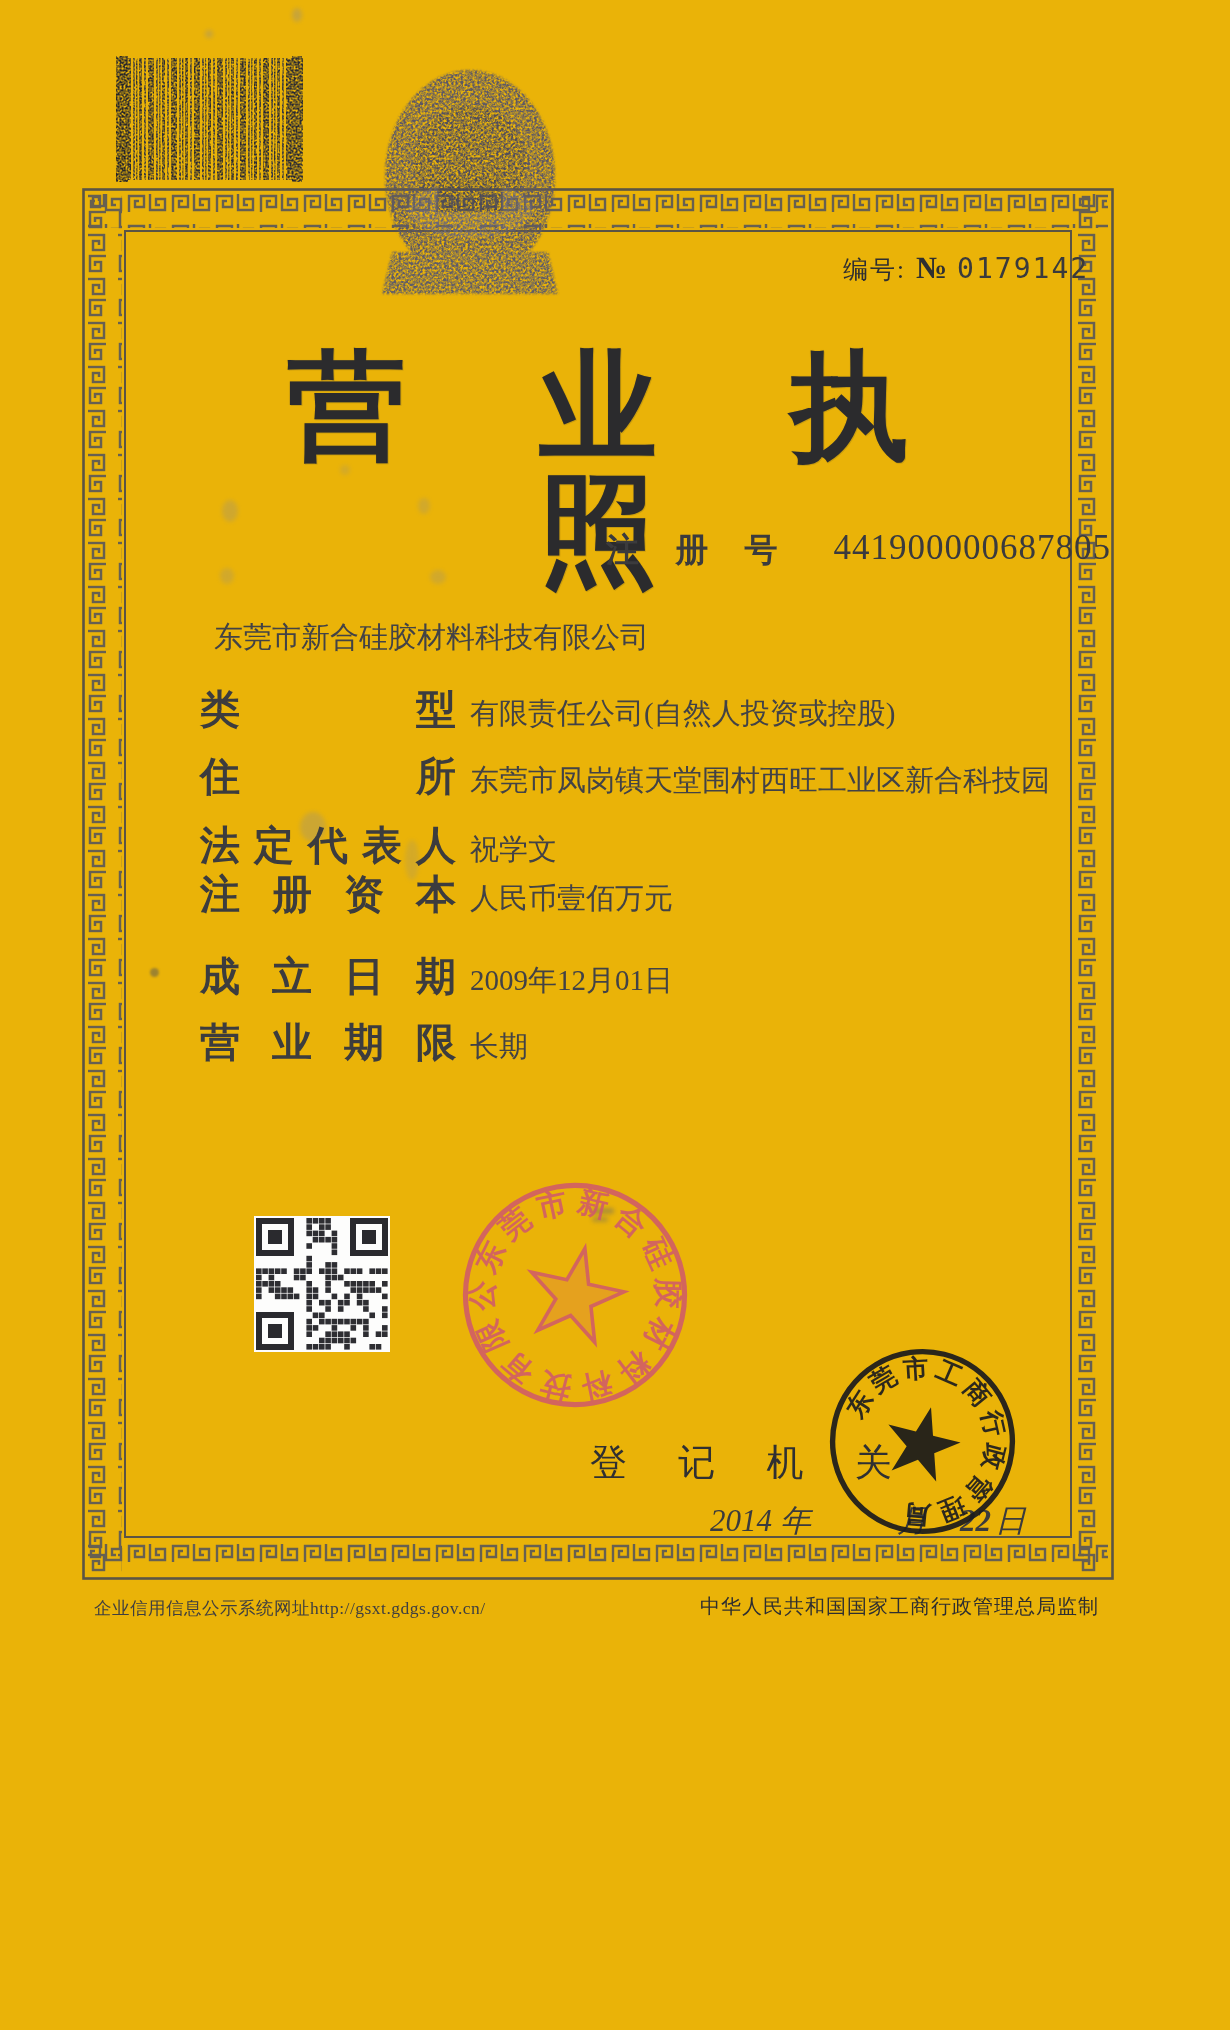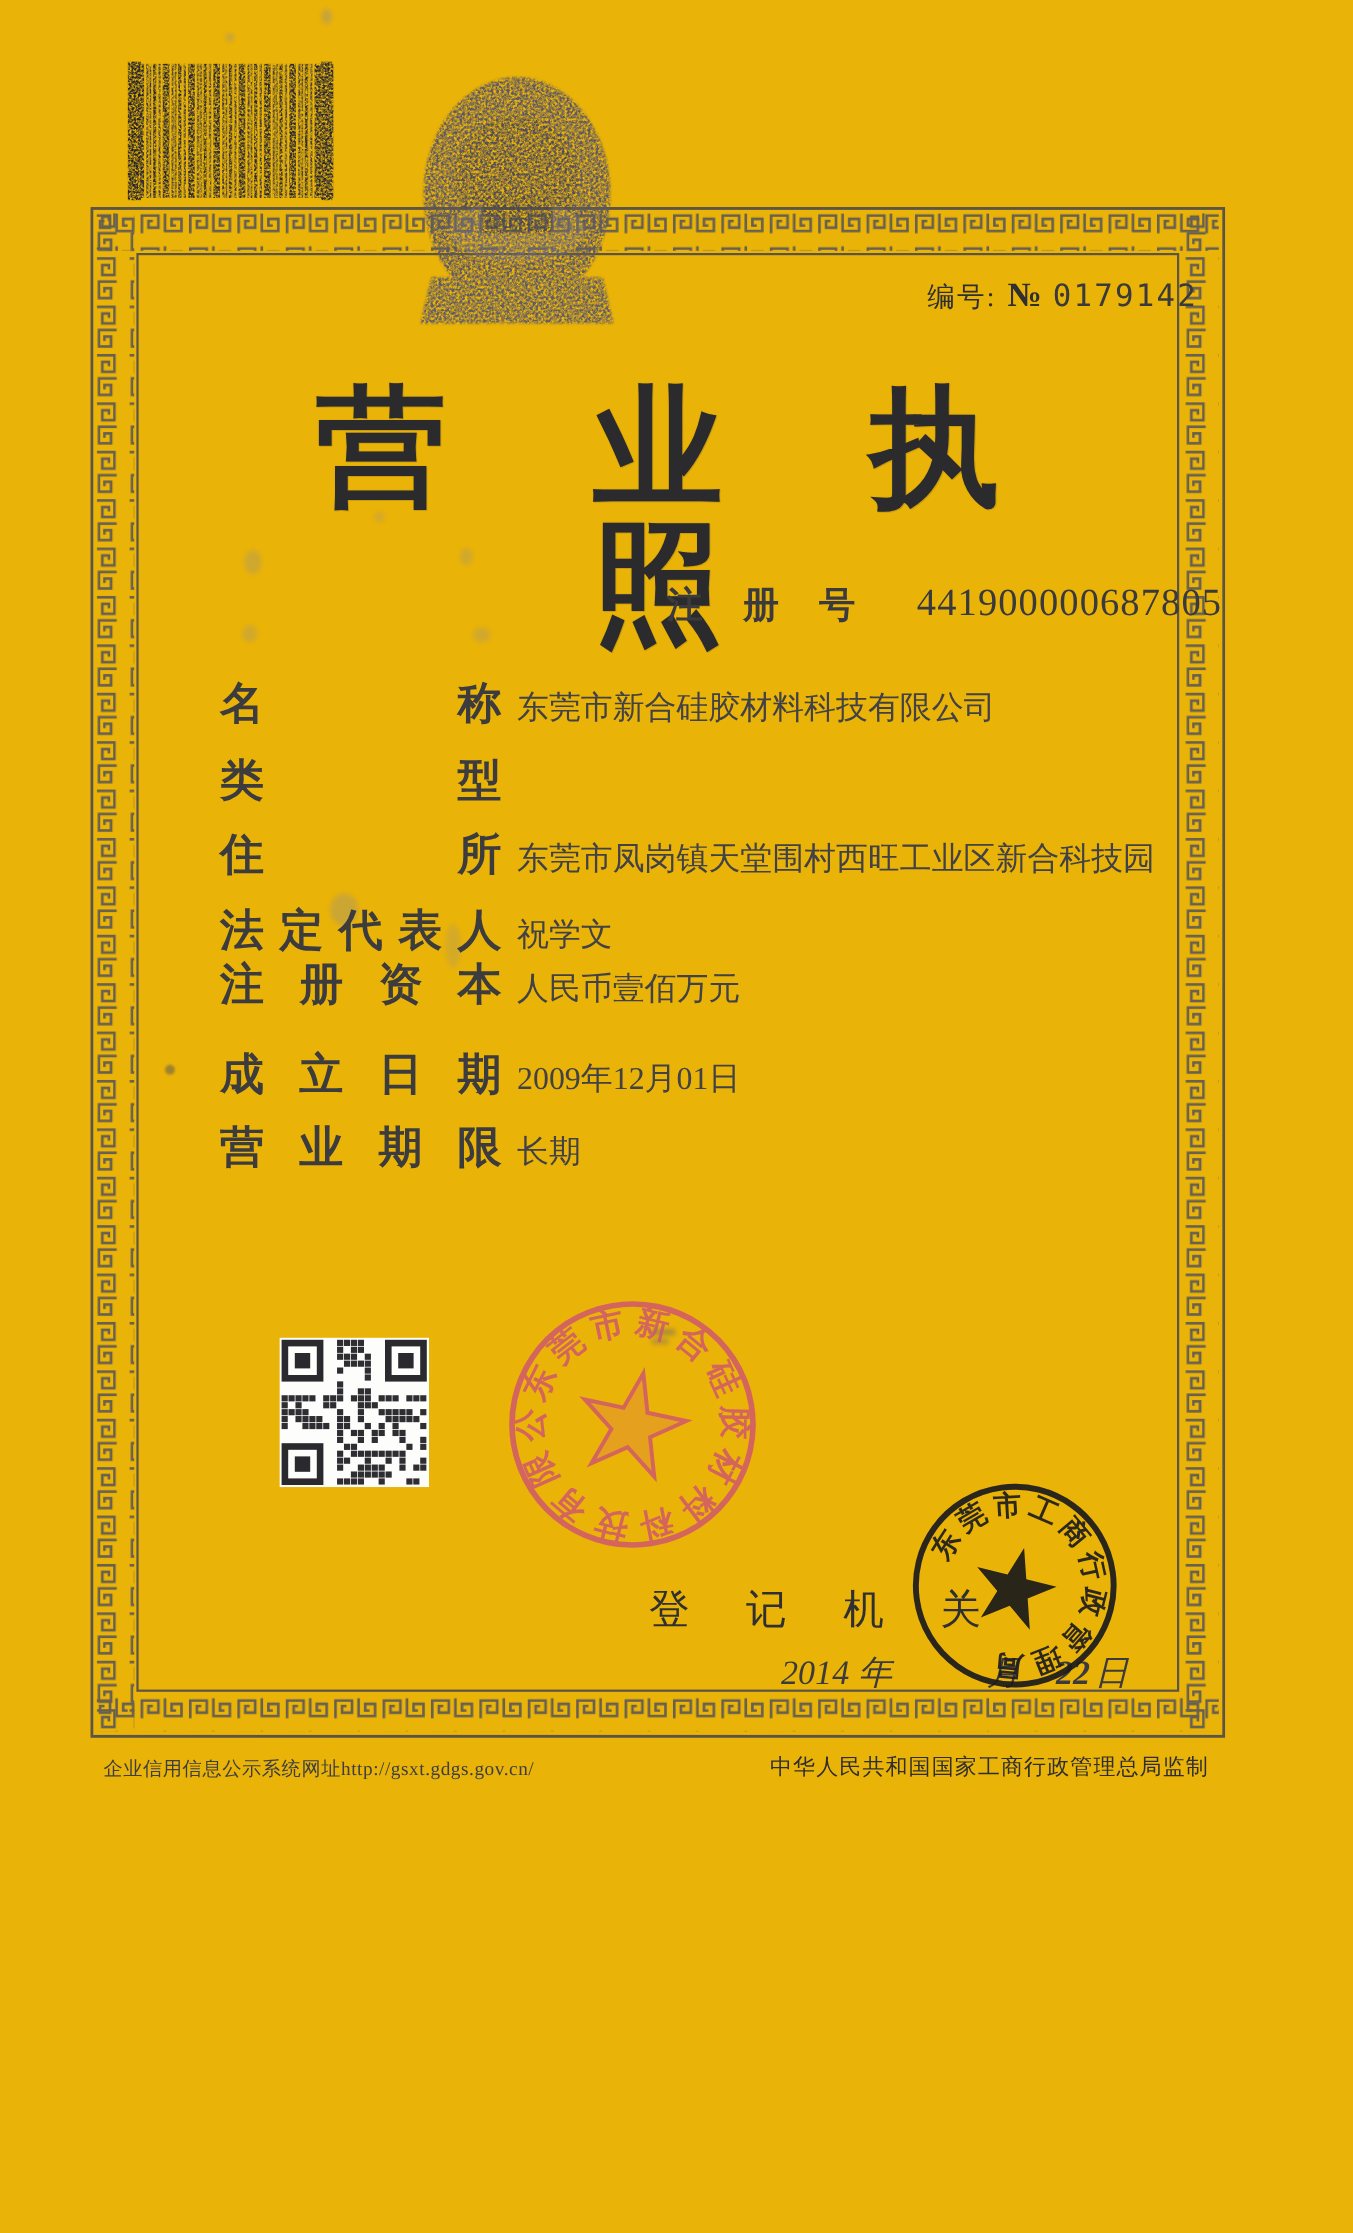--- a/index.html
+++ b/index.html
@@ -125,25 +125,25 @@
   </div>
 
   <div class="abs z2 title">营 业 执 照</div>
 
   <div class="abs z2 regno">
     <span class="lbl">注 册 号</span>
     <span class="num">441900000687805</span>
   </div>
 
   <div class="row z2" style="top:617px;">
-    <div class="f-label">名称</div>
     <div class="f-value">东莞市新合硅胶材料科技有限公司</div>
   </div>
   <div class="row z2" style="top:687px;">
     <div class="f-label">类型</div>
+    <div class="f-value">有限责任公司(自然人投资或控股)</div>
   </div>
   <div class="row z2" style="top:754px;">
     <div class="f-label">住所</div>
     <div class="f-value">东莞市凤岗镇天堂围村西旺工业区新合科技园</div>
   </div>
   <div class="row z2" style="top:823px;">
     <div class="f-label">法定代表人</div>
     <div class="f-value">祝学文</div>
   </div>
   <div class="row z2" style="top:872px;">

